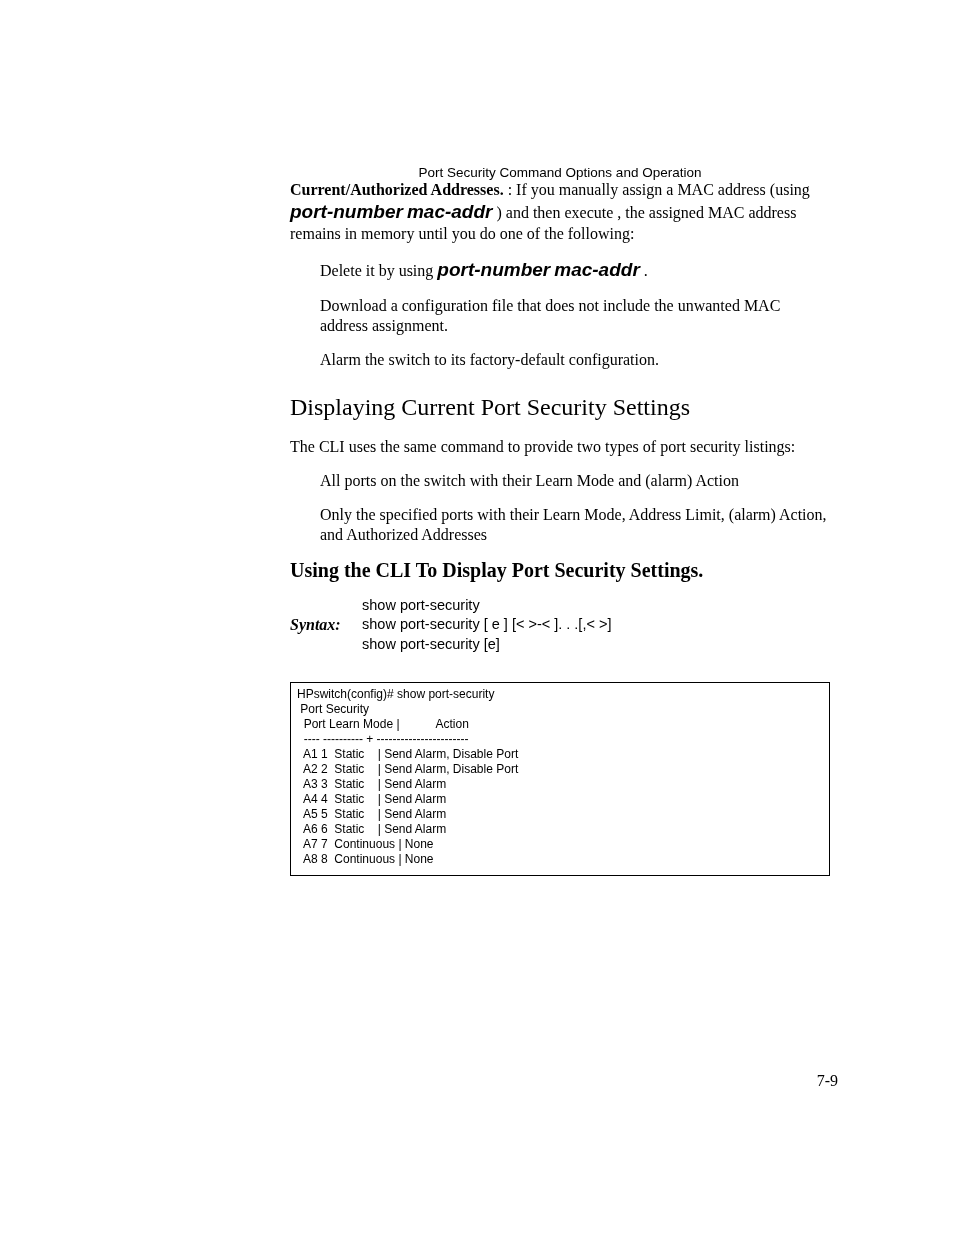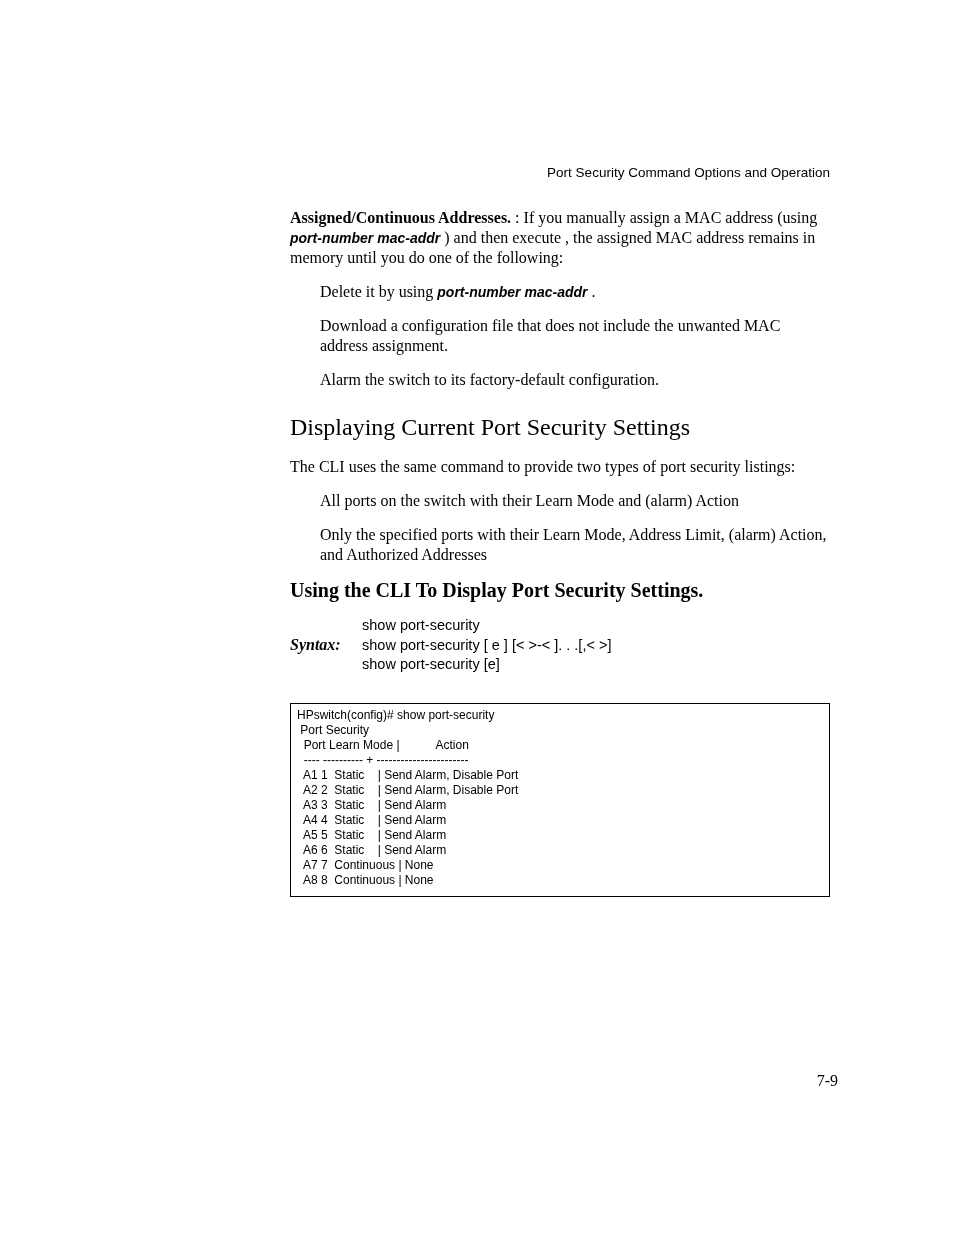--- a/index.html
+++ b/index.html
@@ -17,39 +17,38 @@
   }
   .page {
     position: absolute;
     left: 290px;
     top: 165px;
     width: 540px;
   }
   .running-head {
     font-family: Arial, Helvetica, sans-serif;
     font-size: 13.5px;
-    text-align: right;
-    margin-bottom: 28px;
+    text-align: center;
   }
   .para {
     font-family: "Century Schoolbook", "Times New Roman", serif;
     font-size: 16px;
     line-height: 1.25;
     margin: 0 0 14px 0;
   }
   .indent-block {
     margin-left: 30px;
   }
   .indent-block .para { margin-bottom: 14px; }
   .bold { font-weight: bold; }
   .sans-ital-bold {
     font-family: Arial, Helvetica, sans-serif;
     font-style: italic;
     font-weight: bold;
-    font-size: 14px;
+    font-size: 19px;
   }
   .h2 {
     font-family: "Century Schoolbook", "Times New Roman", serif;
     font-size: 24px;
     margin: 24px 0 16px 0;
   }
   .subhead {
     font-family: "Century Schoolbook", "Times New Roman", serif;
     font-weight: bold;
     font-size: 20px;
@@ -93,21 +92,21 @@
   }
 </style>
 </head>
 <body>
 
 <div class="page">
 
   <div class="running-head">Port Security Command Options and Operation</div>
 
   <p class="para">
-    <span class="bold">Assigned/Continuous Addresses.</span><span> : If you manually assign a MAC address (using </span><span class="sans-ital-bold">port-number</span><span> </span><span class="sans-ital-bold">mac-addr</span><span> ) and then execute </span><span>, the assigned MAC address remains in memory until you do one of the following:</span>
+    <span class="bold">Current/Authorized Addresses.</span><span> : If you manually assign a MAC address (using </span><span class="sans-ital-bold">port-number</span><span> </span><span class="sans-ital-bold">mac-addr</span><span> ) and then execute </span><span>, the assigned MAC address remains in memory until you do one of the following:</span>
   </p>
 
   <div class="indent-block">
     <p class="para">
       <span>Delete it by using </span><span class="sans-ital-bold">port-number</span><span> </span><span class="sans-ital-bold">mac-addr</span><span> .</span>
     </p>
     <p class="para">Download a configuration file that does not include the unwanted MAC address assignment.</p>
     <p class="para">Alarm the switch to its factory-default configuration.</p>
   </div>
 

